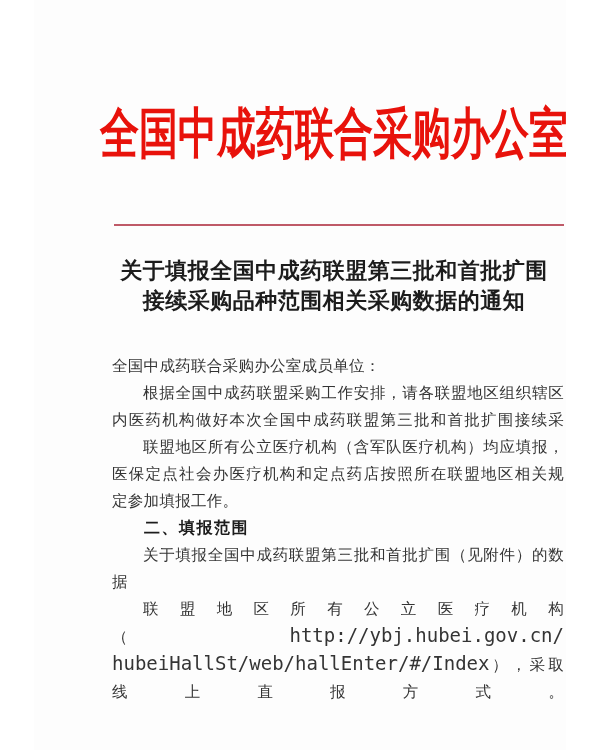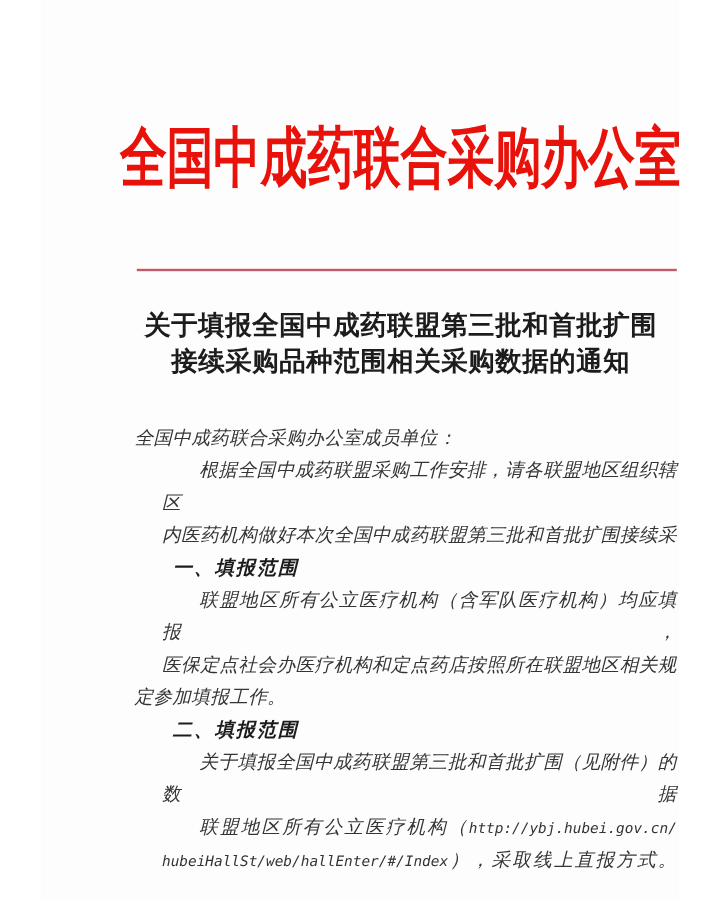--- a/index.html
+++ b/index.html
@@ -60,43 +60,41 @@
   
   .doc-body {
     position: absolute;
     top: 352px;
     left: 78px;
     width: 452px;
     font-size: 15.5px;
     line-height: 27px;
     letter-spacing: 0.3px;
     color: var(--ink, #343434);
-    font-style: italic;
   }
   .line {
     min-height: 27px;
     text-align: justify;
   }
   .line.indent {
     text-indent: 2em;
   }
   .line.fill {
     text-align-last: justify;
-    margin-left: 23px;
   }
   .line.section {
     font-family: "Liberation Sans", "DejaVu Sans", sans-serif;
     font-weight: bold;
     font-size: 16px;
     letter-spacing: 1.5px;
     color: var(--heading-ink, #1c1c1c);
   }
   .latin {
     font-family: "DejaVu Sans Mono", monospace;
-    font-size: 12px;
+    font-size: 19px;
     letter-spacing: 0;
   }
 </style>
 </head>
 <body>
 
 <div class="page">
 
   <div class="letterhead">
     <span class="letterhead-text">全国中成药联合采购办公室</span>
@@ -108,21 +106,20 @@
     <div>关于填报全国中成药联盟第三批和首批扩围</div>
     <div>接续采购品种范围相关采购数据的通知</div>
   </div>
 
   <div class="doc-body">
     <div class="line">全国中成药联合采购办公室成员单位：</div>
 
     <div class="line indent fill">根据全国中成药联盟采购工作安排，请各联盟地区组织辖区</div>
     <div class="line fill">内医药机构做好本次全国中成药联盟第三批和首批扩围接续采</div>
 
-    <div class="line indent section">一、填报范围</div>
 
     <div class="line indent fill">联盟地区所有公立医疗机构（含军队医疗机构）均应填报，</div>
     <div class="line fill">医保定点社会办医疗机构和定点药店按照所在联盟地区相关规</div>
     <div class="line">定参加填报工作。</div>
 
     <div class="line indent section">二、填报范围</div>
 
     <div class="line indent fill">关于填报全国中成药联盟第三批和首批扩围（见附件）的数据</div>
 
     <div class="line indent fill">

